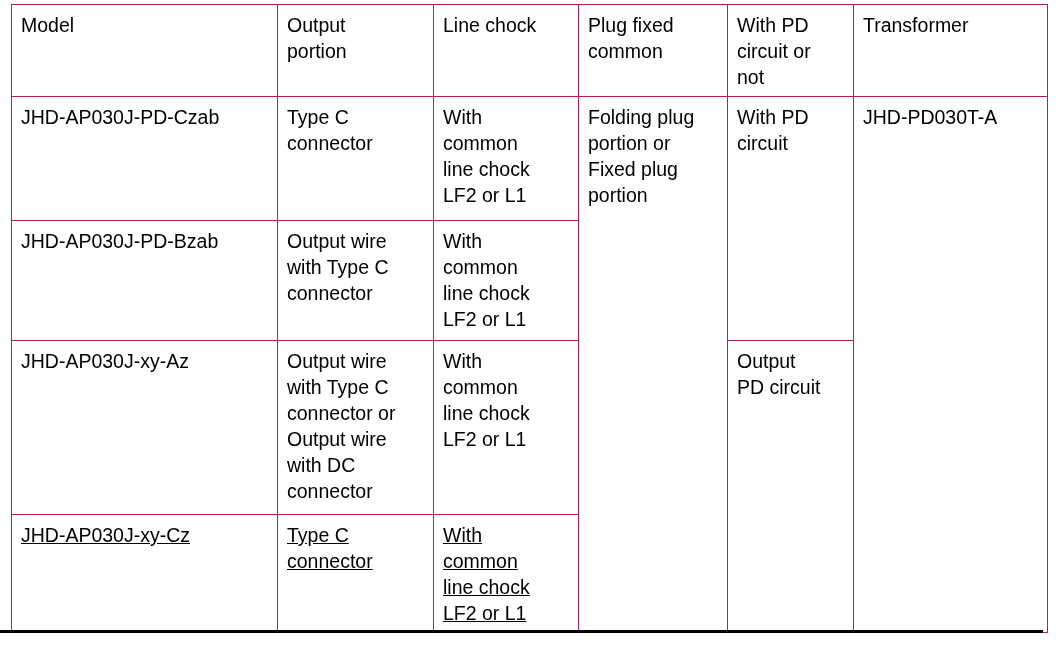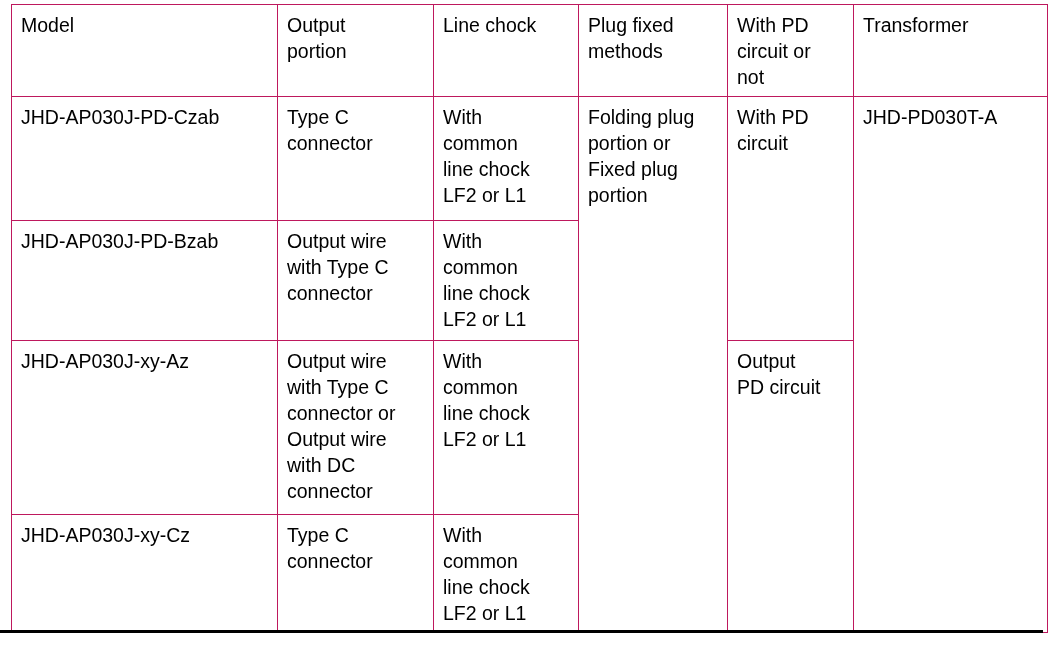--- a/index.html
+++ b/index.html
@@ -51,21 +51,21 @@
   col.c-chock       { width: 145px; }
   col.c-plug        { width: 149px; }
   col.c-pd          { width: 126px; }
   col.c-transformer { width: 194px; }
 
   
   tr.r-head { height: 92px;  }
   tr.r-1    { height: 124px; }
   tr.r-2    { height: 120px; }
   tr.r-3    { height: 174px; }
-  tr.r-4    { height: 118px; }
+  tr.r-4    { height: 118px; text-decoration: underline; }
 
   .cell-text { display: block; white-space: pre-line; }
 
   
   #bottom-rule {
     position: absolute;
     left: 0px;
     top: 630px;
     width: 1043px;
     height: 3px;
@@ -93,21 +93,21 @@
         </th>
         <th>
           <span class="cell-text">Output
 portion</span>
         </th>
         <th>
           <span class="cell-text">Line chock</span>
         </th>
         <th>
           <span class="cell-text">Plug fixed
-methods</span>
+common</span>
         </th>
         <th>
           <span class="cell-text">With PD
 circuit or
 not</span>
         </th>
         <th>
           <span class="cell-text">Transformer</span>
         </th>
       </tr>

